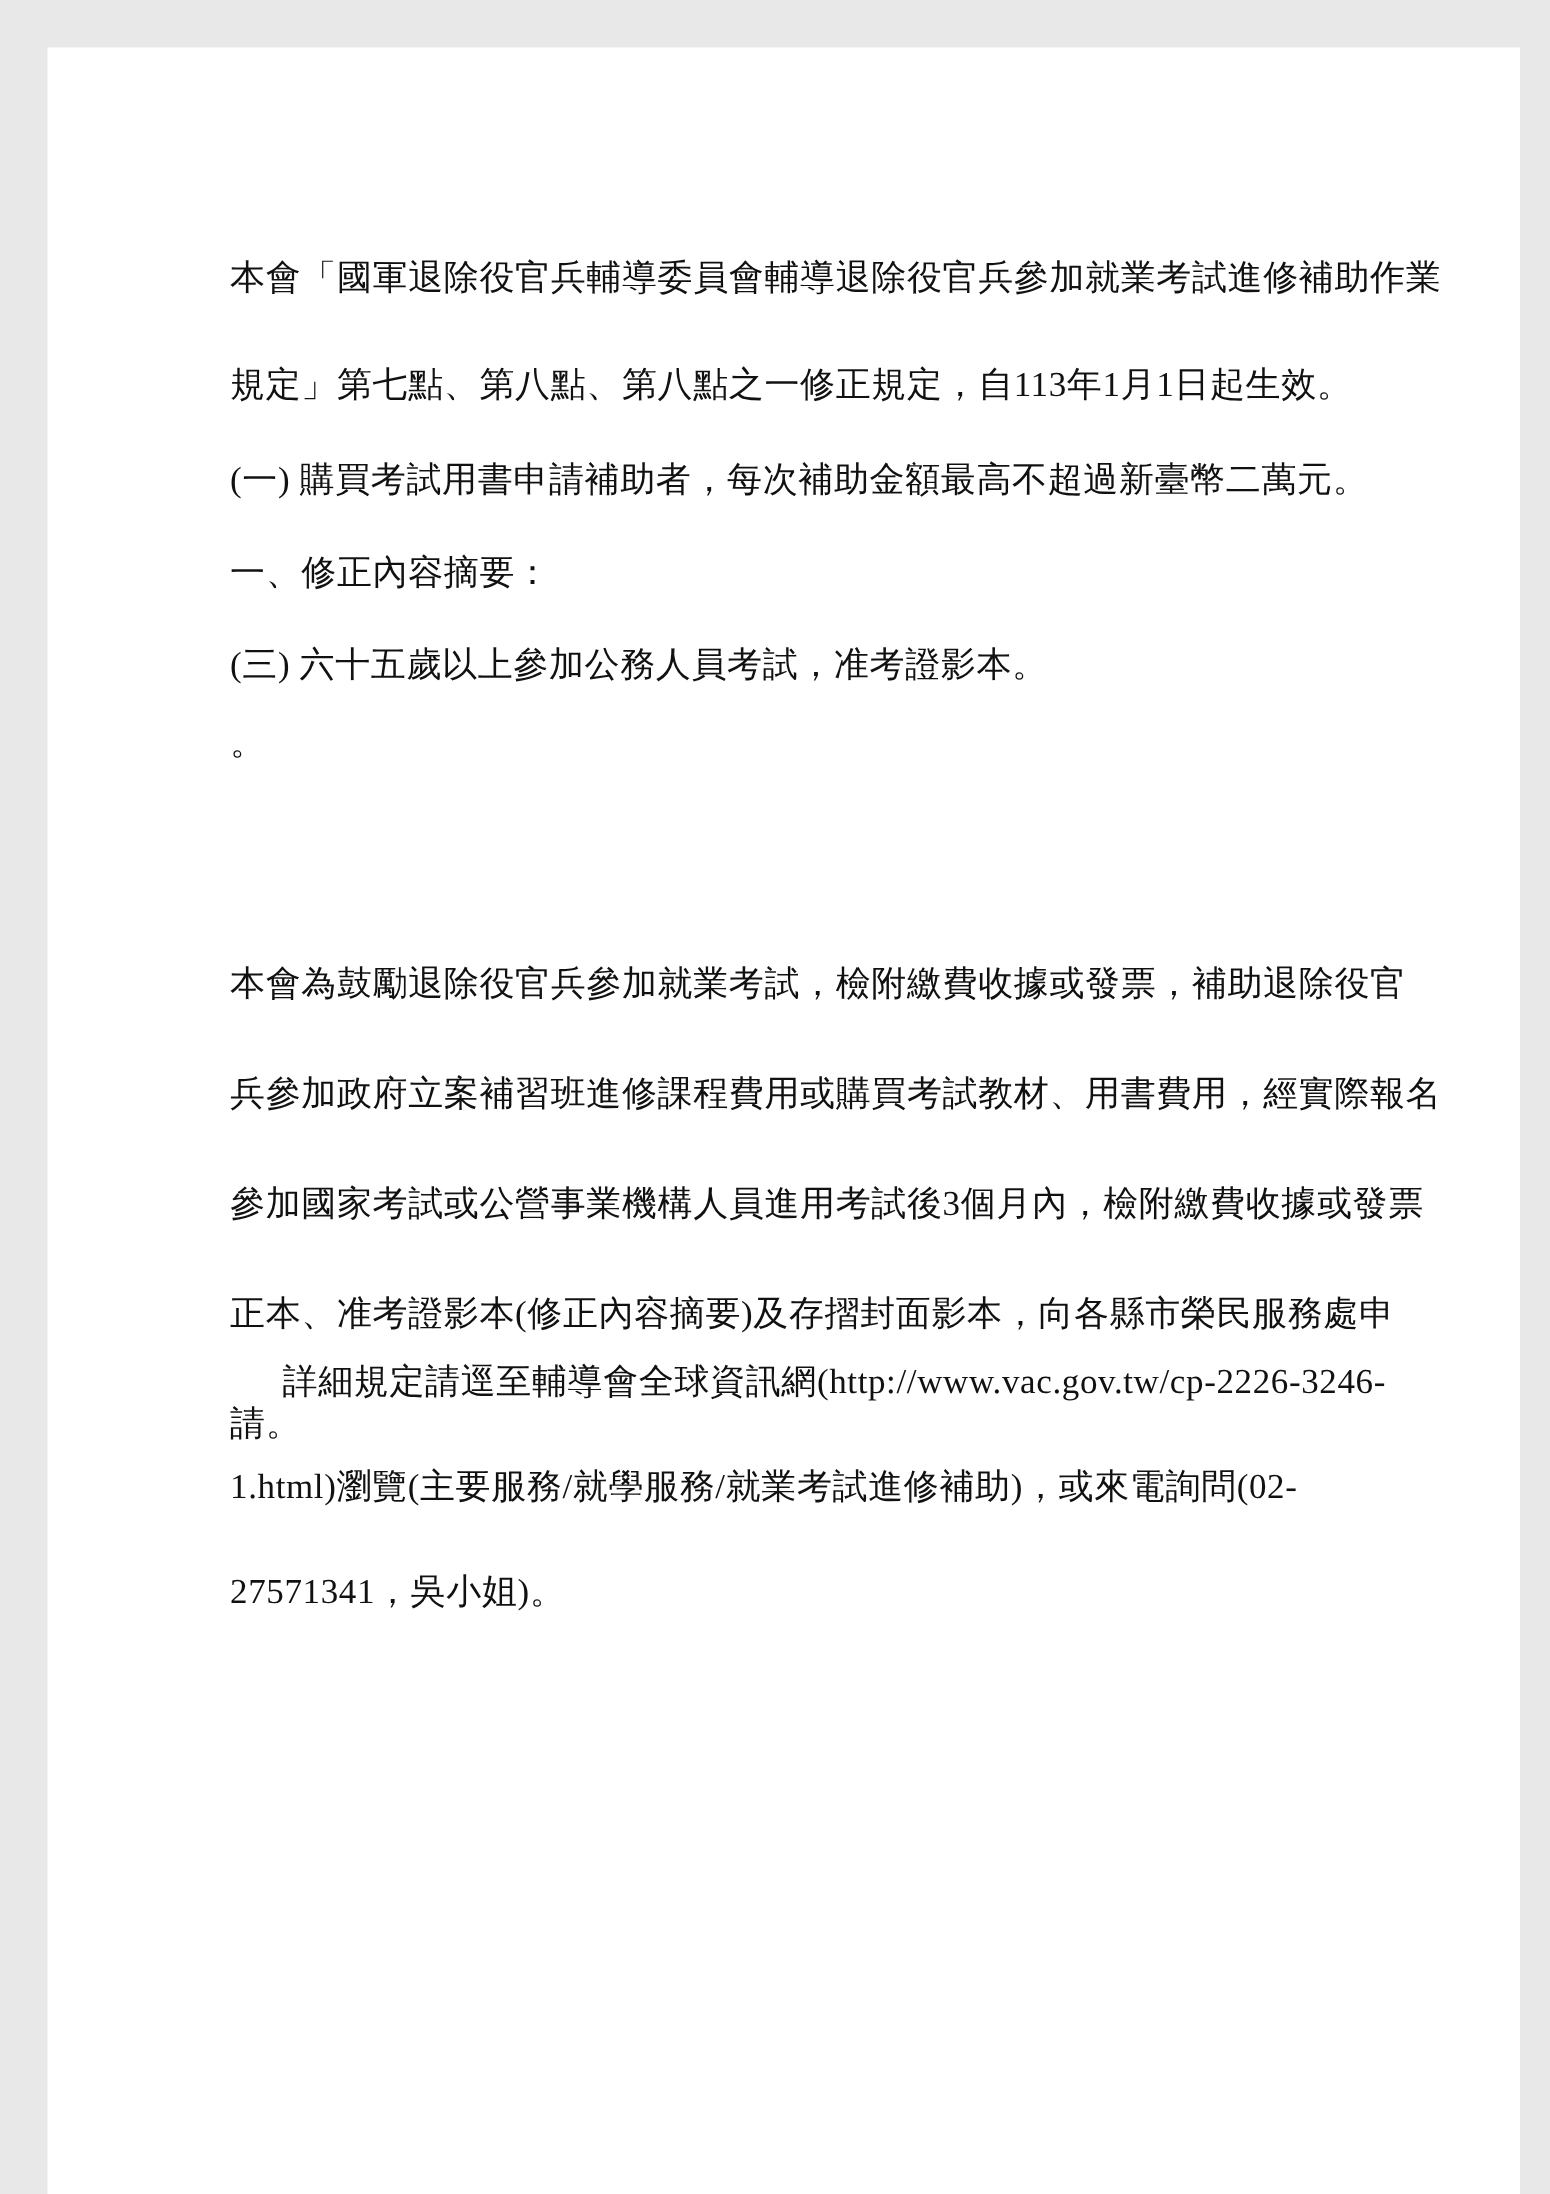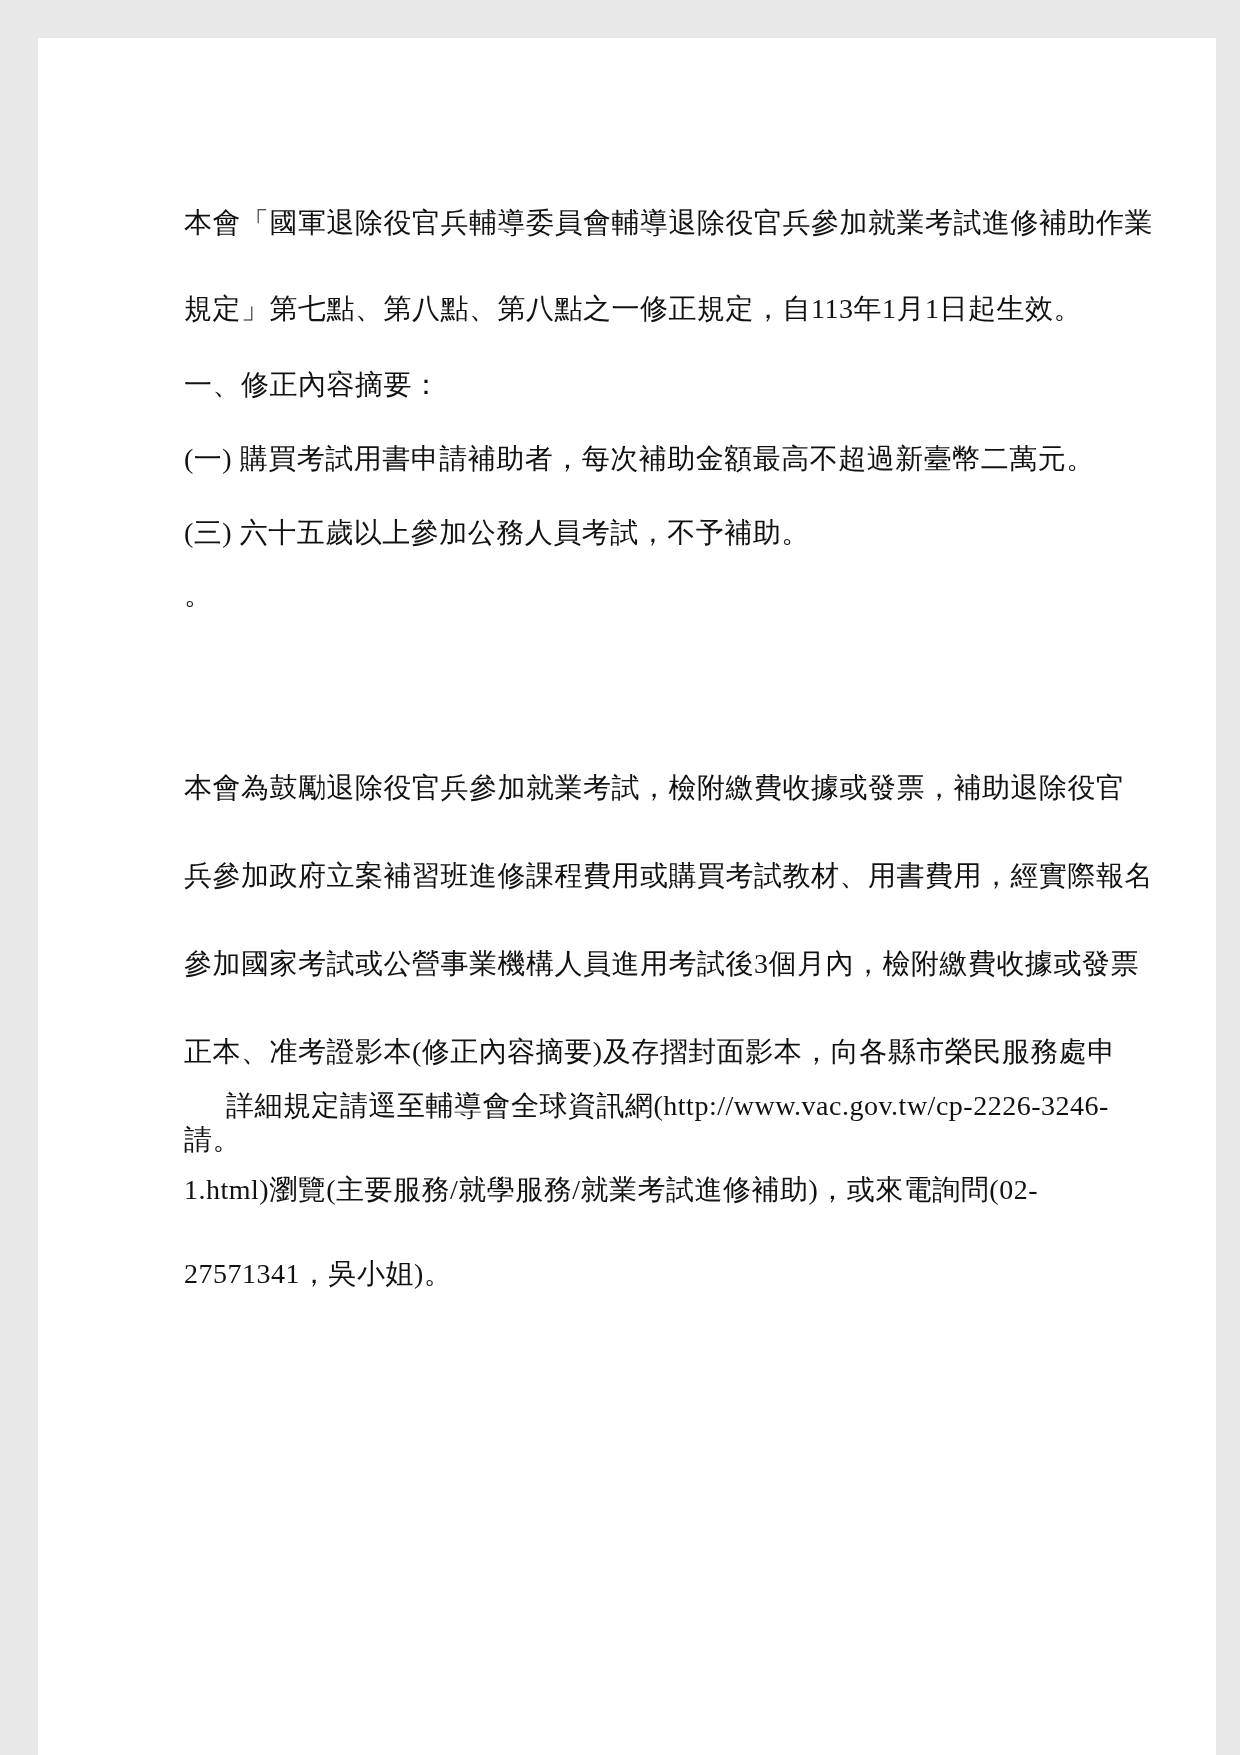--- a/index.html
+++ b/index.html
@@ -37,23 +37,23 @@
 <body>
 
 <div class="page">
 
   <div class="block intro-block">
     <div class="line">本會「國軍退除役官兵輔導委員會輔導退除役官兵參加就業考試進修補助作業</div>
     <div class="line">規定」第七點、第八點、第八點之一修正規定，自113年1月1日起生效。</div>
   </div>
 
   <div class="block sec1-block">
+    <div class="line">(一) 購買考試用書申請補助者，每次補助金額最高不超過新臺幣二萬元。</div>
     <div class="line">一、修正內容摘要：</div>
-    <div class="line">(一) 購買考試用書申請補助者，每次補助金額最高不超過新臺幣二萬元。</div>
-    <div class="line">(三) 六十五歲以上參加公務人員考試，不予補助。</div>
+    <div class="line">(三) 六十五歲以上參加公務人員考試，准考證影本。</div>
   </div>
 
   <div class="block sec2-block">
     <div class="line">。</div>
   </div>
 
   <div class="block body-block">
     <div class="line">本會為鼓勵退除役官兵參加就業考試，檢附繳費收據或發票，補助退除役官</div>
     <div class="line">兵參加政府立案補習班進修課程費用或購買考試教材、用書費用，經實際報名</div>
     <div class="line">參加國家考試或公營事業機構人員進用考試後3個月內，檢附繳費收據或發票</div>

